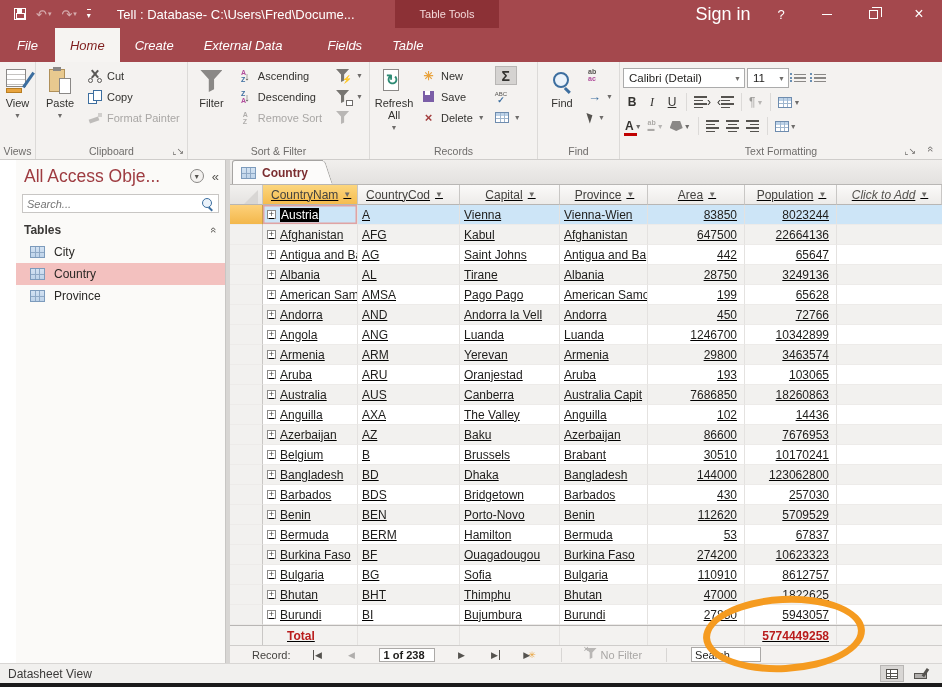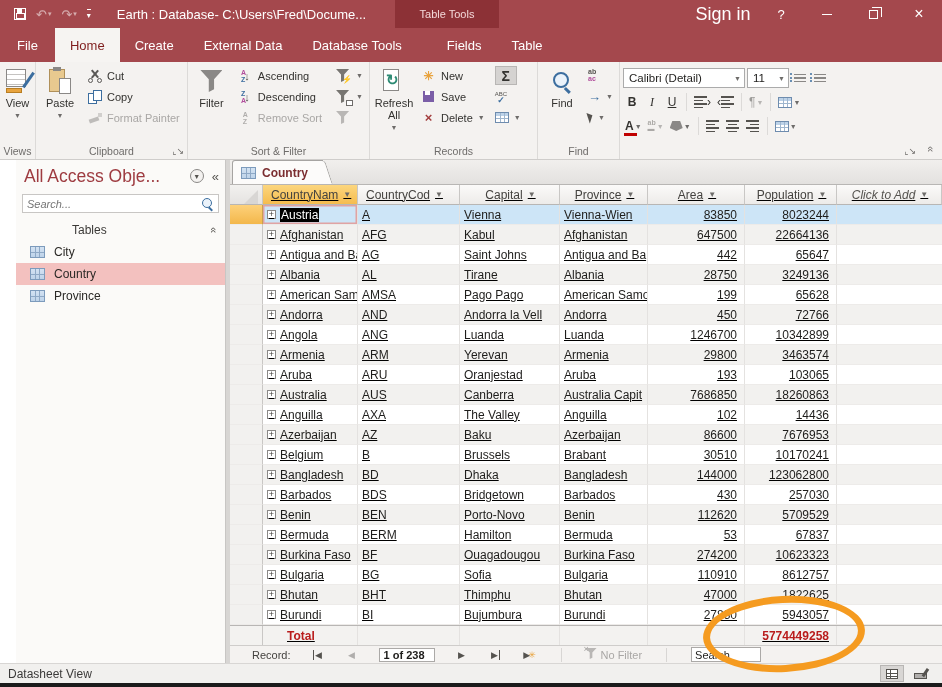--- a/index.html
+++ b/index.html
@@ -22,21 +22,21 @@
   .win-controls { position:absolute; right:0; top:0; height:28px; display:flex; align-items:center; gap:0; }
   .win-btn { width:46px; height:28px; display:flex; align-items:center; justify-content:center; font-size:13px; color:#fff; cursor:default; }
   .win-btn.signin { width:70px; font-size:18px; }
   .minbar { width:10px; height:1px; background:#fff; display:block; }
   .restore-glyph { position:relative; width:9px; height:9px; border:1px solid #fff; display:block; }
   .restore-glyph::before { content:""; position:absolute; left:2px; top:-4px; width:9px; height:9px; border:1px solid #fff; border-bottom:none; border-left:none; }
   .close-glyph { font-size:16px; line-height:16px; }
 
   
   .tabrow { position:absolute; left:0; top:28px; width:942px; height:34px; background:#A4484D; display:flex; align-items:stretch; color:#fff; }
-  .tab { padding:0 15px; font-size:13px; display:flex; align-items:center; cursor:default; }
+  .tab { padding:0 15px; font-size:13px; display:flex; align-items:center; cursor:default;font-style:italic; }
   .tab.active { background:#F6F4F2; color:#7f1d1d; }
   .tab.filetab { padding:0 17px; }
   .ctx-tabs { display:flex; margin-left:15px; }
   .tellme { display:flex; align-items:center; gap:7px; margin-left:20px; color:rgba(255,255,255,.9); font-size:12.5px; }
   .bulb { width:9px; height:9px; border:1.2px solid rgba(255,255,255,.9); border-radius:50%; position:relative; display:inline-block; }
   .bulb::after { content:""; position:absolute; left:2px; bottom:-4px; width:3px; height:3px; border-left:1.2px solid rgba(255,255,255,.9); border-right:1.2px solid rgba(255,255,255,.9); }
 
   
   .ribbon { position:absolute; left:0; top:62px; width:942px; height:98px; background:#F4F2F0; border-bottom:1px solid #CFCDCB; display:flex; }
   .group { position:relative; flex:0 0 auto; border-right:1px solid #DCDAD8; padding:3px 3px 16px 3px; display:flex; align-items:flex-start; }
@@ -148,21 +148,21 @@
   
   .navpane { position:absolute; left:0; top:0; width:210px; height:503px; background:#FBFAF8; border-right:1px solid #C8C6C4; }
   .nav-splitter { position:absolute; left:210px; top:0; width:4px; height:503px; background:#D8D6D4; cursor:ew-resize; }
   .nav-title { display:flex; align-items:center; height:32px; padding:0 6px 0 8px; }
   .nav-title .ttl { font-size:17.5px; color:#9E3B40; white-space:nowrap; flex:1 1 auto; }
   .circ-drop { width:14px; height:14px; border:1px solid #8A8886; border-radius:50%; display:inline-flex; align-items:center; justify-content:center; font-size:7px; color:#55534F; margin-right:8px; background:#F4F2F0; }
   .pane-collapse { font-size:13px; color:#55534F; }
   .nav-search { margin:2px 6px 6px 6px; height:19px; background:#fff; border:1px solid #C8C6C4; display:flex; align-items:center; padding:0 4px; }
   .nav-search input { flex:1; border:none; outline:none; font-size:11px; font-style:italic; color:#6E6C6A; font-family:"Liberation Sans",sans-serif; background:transparent; }
   .nav-group { display:flex; align-items:center; height:22px; padding:0 8px; }
-  .nav-group .g { font-weight:normal; font-size:12px; color:#3B3937; flex:1;margin-left:48px; }
+  .nav-group .g { font-weight:bold; font-size:12px; color:#3B3937; flex:1; }
   .upchev { font-size:11px; color:#55534F; transform:rotate(90deg); display:inline-block; }
   .nav-item { display:flex; align-items:center; height:22px; padding-left:14px; gap:9px; font-size:12px; color:#2B2926; cursor:default; }
   .nav-item.selected { background:#F3C1BF; }
   .tbl-ic { width:15px; height:12px; border:1px solid #7D9BBC; background:linear-gradient(#D3E2F2,#BED3E9); position:relative; display:inline-block; flex:0 0 15px; }
   .tbl-ic i { position:absolute; background:#8FA9C6; display:block; }
   .tbl-ic i:first-child { left:4px; top:0; bottom:0; width:1px; box-shadow:4px 0 0 #8FA9C6; }
   .tbl-ic i:nth-child(2) { left:0; top:5px; width:100%; height:1px; }
 
   
   .docarea { position:absolute; left:214px; top:0; width:728px; height:503px; background:#E9E7E5; }
@@ -245,42 +245,41 @@
     <div class="qat">
       <span class="qat-btn">
           <span class="floppy"></span>
         </span>
       <span class="qat-btn dim">↶<span class="mini-caret">▾</span></span>
       <span class="qat-btn dim">↷<span class="mini-caret">▾</span></span>
       <span class="qat-btn">
           <span class="ovl">▾</span>
         </span>
     </div>
-    <div class="title-text">Earth : Database- C:\Users\Fred\Docume...</div>
+    <div class="title-text">Tell : Database- C:\Users\Fred\Docume...</div>
     <div class="ctx-block">Table Tools</div>
     <div class="win-controls">
       <span class="win-btn signin">Sign in</span>
       <span class="win-btn">?</span>
       <span class="win-btn">
           <span class="minbar"></span>
         </span>
       <span class="win-btn">
           <span class="restore-glyph"></span>
         </span>
       <span class="win-btn close-glyph">×</span>
     </div>
   </div>
 
   <div class="tabrow">
     <div style="display:flex">
         <span class="tab filetab">File</span>
         <span class="tab active">Home</span>
         <span class="tab">Create</span>
         <span class="tab">External Data</span>
-        <span class="tab">Database Tools</span>
       </div>
     <div class="ctx-tabs">
         <span class="tab">Fields</span>
         <span class="tab">Table</span>
       </div>
   </div>
 
   <div class="ribbon">
 
     <div class="group" style="width:36px">
@@ -574,20 +573,21 @@
             </span>
           <span class="tsep"></span>
           <span class="tbtn">
               <span class="gridmini"></span>
               <span class="drop7">▼</span>
             </span>
         </div>
       </div>
       <div class="dlg-launch" style="right:26px">⌞↘</div>
       <div class="collapse-chev">«</div>
+      <div class="grouplabel">Text Formatting</div>
     </div>
   </div>
 
   <div class="main">
 
     <div class="navpane">
       <div class="nav-title">
         <span class="ttl">All Access Obje...</span>
         <span class="circ-drop">▼</span>
         <span class="pane-collapse">«</span>

